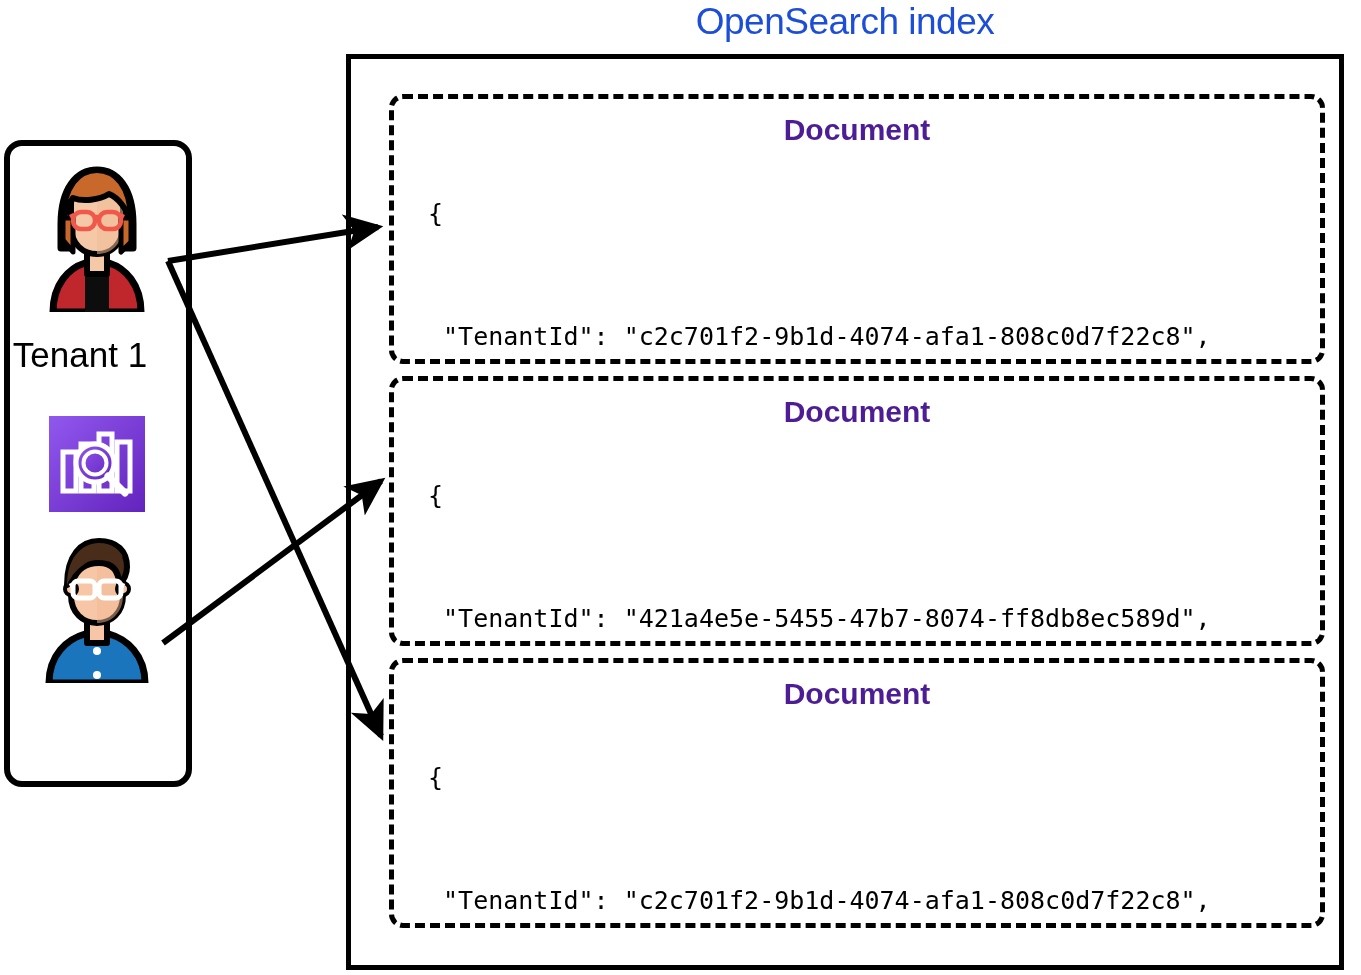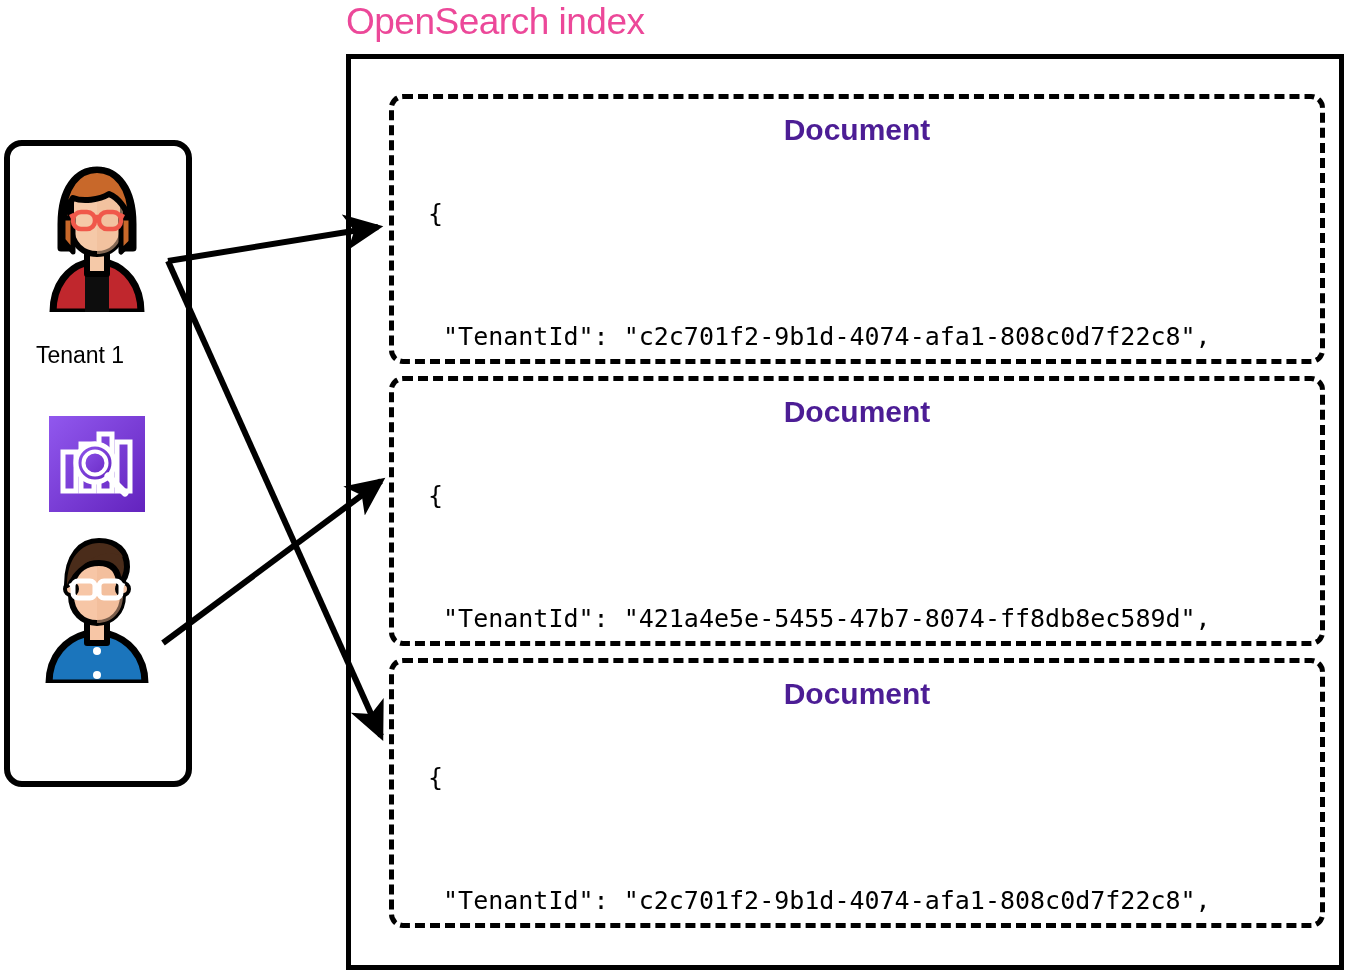--- a/index.html
+++ b/index.html
@@ -17,24 +17,25 @@
     background: #ffffff;
     overflow: hidden;
   }
 
   
   .index-title {
     position: absolute;
     left: 346px;
     top: 0px;
     width: 998px;
+    text-align: center;
     font-family: "Liberation Sans Narrow", "Liberation Sans", sans-serif;
     font-size: 37px;
     line-height: 44px;
-    color: #ec4899;
+    color: #1d4ed8;
     letter-spacing: -0.5px;
     white-space: nowrap;
   }
   .domain-title {
     position: absolute;
     left: 4px;
     top: 78px;
     width: 188px;
     text-align: center;
     font-family: "Liberation Sans Narrow", "Liberation Sans", sans-serif;
@@ -117,21 +118,21 @@
 
   .avatar-1 { left: 33px; top: 162px; }
   .avatar-2 { left: 33px; top: 533px; }
 
   .tenant-label {
     position: absolute;
     width: 152px;
     left: 4px;
     text-align: center;
     font-family: "Liberation Sans Narrow", "Liberation Sans", sans-serif;
-    font-size: 23px;
+    font-size: 35px;
     line-height: 40px;
     color: #000000;
   }
   .tenant-label.t1 { top: 335px; }
   .tenant-label.t2 { top: 712px; }
 
   
   .os-icon {
     position: absolute;
     left: 49px;

